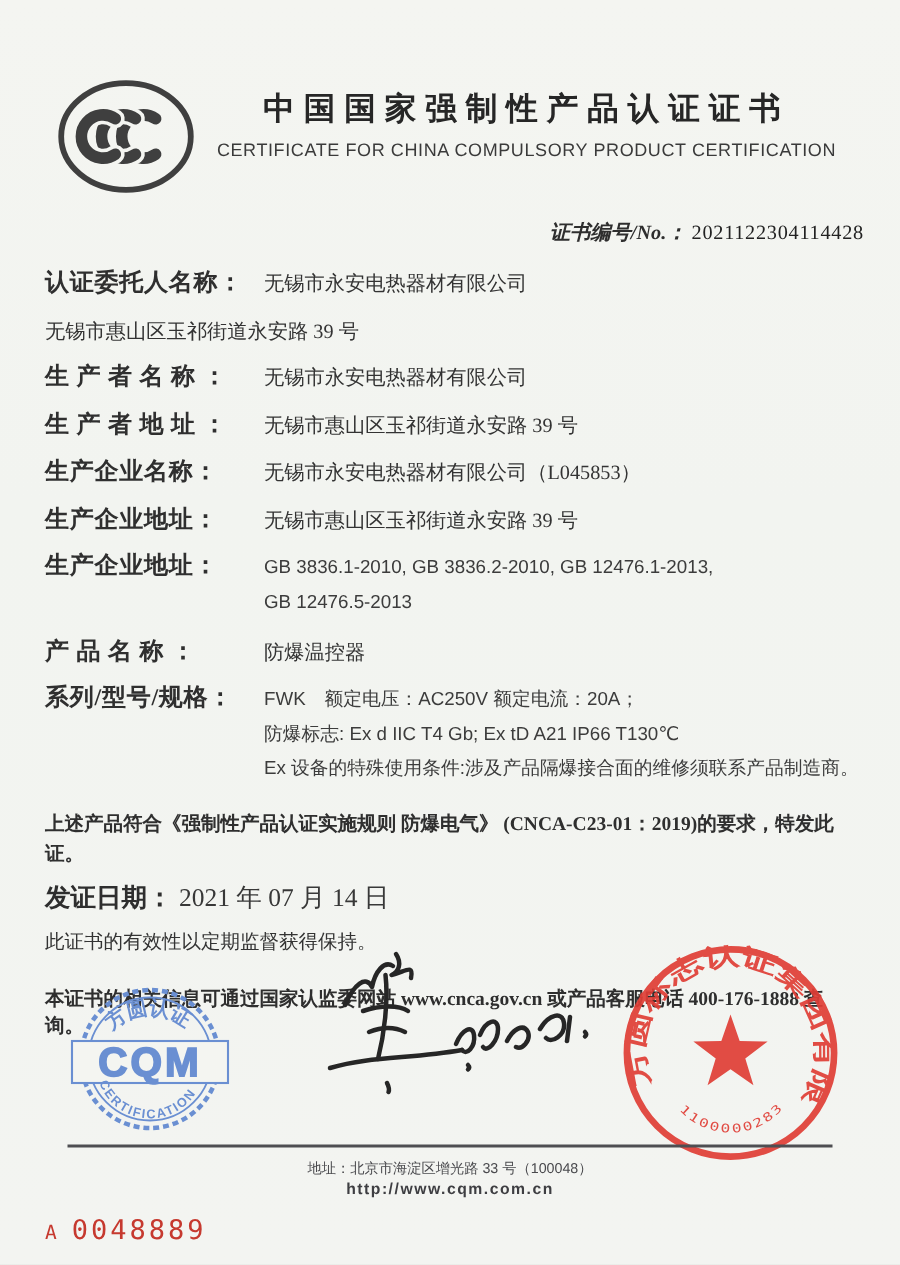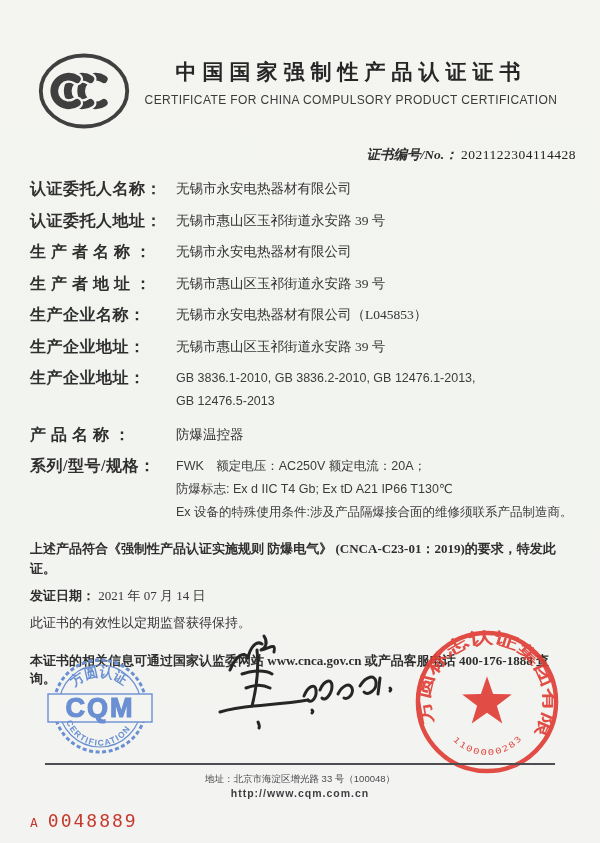--- a/index.html
+++ b/index.html
@@ -18,21 +18,21 @@
   .certno{ text-align:right;padding:14px 24px 0 0;font-size:13.5px;}
   .certno .lab{font-style:italic;font-weight:bold;color:#2e2e2e;}
   .certno .num{font-family:"Liberation Serif",serif;letter-spacing:.5px;color:#222;}
   
   .fields{padding:14px 26px 0 30px;}
   .row{display:flex;margin-bottom:10.5px;}
   .lbl{flex:0 0 146px;font-weight:bold;font-size:16px;letter-spacing:.5px;color:#2f2f2f;line-height:21px;white-space:nowrap;}
   .val{flex:1;font-size:13.5px;line-height:21px;color:#333;}
   .val.tech{font-family:"Liberation Sans","DejaVu Sans",sans-serif;font-size:12.5px;line-height:23px;color:#3c3c3c;}
   .statement{padding:4px 26px 0 30px;font-size:13px;font-weight:bold;color:#2f2f2f;line-height:20px;}
-  .dates{display:flex;justify-content:space-between;padding:8px 24px 0 30px;font-size:13px;}
+  .dates{display:flex;justify-content:space-between;padding:8px 24px 0 30px;font-size:17px;}
   .dates b{font-weight:bold;color:#2e2e2e;}
   .note{padding:9px 39px 0 30px;font-size:13px;color:#333;}
   .note.bold{font-weight:bold;padding-top:20px;color:#2e2e2e;}
   
   .cqm{position:absolute;left:34px;top:650px;width:132px;height:118px;}
   .sig{position:absolute;left:212px;top:628px;width:205px;height:125px;}
   .stamp{position:absolute;left:413px;top:628px;width:148px;height:148px;opacity:.92;}
   .divider{position:absolute;left:45px;top:763px;width:510px;height:2px;background:#4e4e52;}
   
   .footer{position:absolute;left:0;top:769px;width:100%;text-align:center;}
@@ -70,21 +70,20 @@
     <span class="lab">证书编号/No.：</span>
     <span class="num">2021122304114428</span>
   </div>
 
   <div class="fields">
     <div class="row">
       <span class="lbl">认证委托人名称：</span>
       <div class="val">无锡市永安电热器材有限公司</div>
     </div>
     <div class="row">
-      <span class="lbl">认证委托人地址：</span>
       <div class="val">无锡市惠山区玉祁街道永安路 39 号</div>
     </div>
     <div class="row">
       <span class="lbl">生 产 者 名 称 ：</span>
       <div class="val">无锡市永安电热器材有限公司</div>
     </div>
     <div class="row">
       <span class="lbl">生 产 者 地 址 ：</span>
       <div class="val">无锡市惠山区玉祁街道永安路 39 号</div>
     </div>

